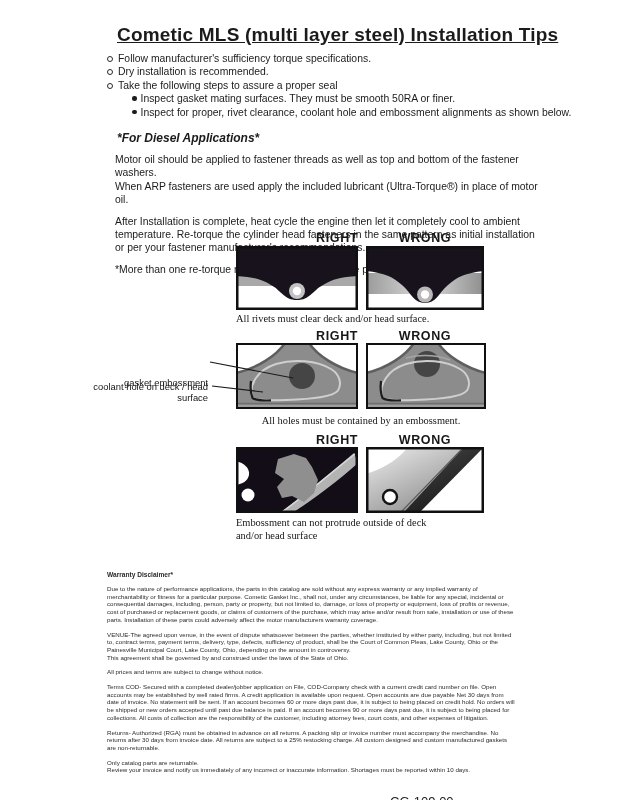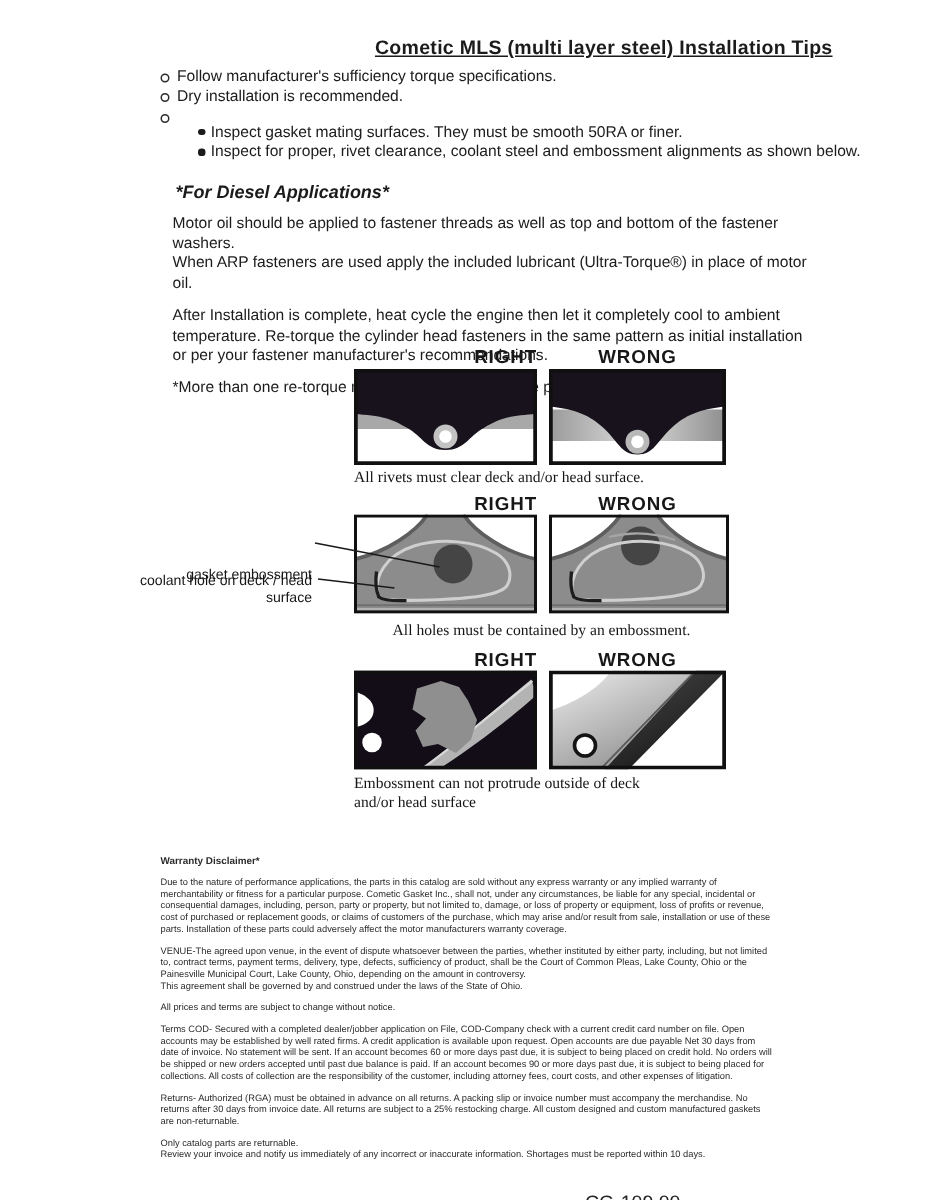--- a/index.html
+++ b/index.html
@@ -4,21 +4,21 @@
 <style>
   html,body { margin:0; padding:0; background:#e8e8e8; }
   .page {
     position:relative; width:618px; height:800px; margin:0 auto;
     background:#ffffff; overflow:hidden;
     font-family:"Liberation Sans", sans-serif; color:#1b1b1b;
   }
   
   .intro { position:absolute; left:95px; top:24px; width:460px; }
   .doc-title {
-    margin-left:22px; font-size:13px; font-weight:bold;
+    margin-left:22px; font-size:19px; font-weight:bold;
     text-decoration:underline; letter-spacing:0.2px; white-space:nowrap;text-align:right;
   }
   .bullets { margin-top:6px; }
   .b-row { display:flex; align-items:flex-start; margin-left:12px; line-height:13.4px; font-size:10.4px; white-space:nowrap; }
   .b-row .dotc {
     width:4px; height:4px; border:1px solid #2a2a2a; border-radius:50%;
     margin:4px 5px 0 0; flex:0 0 auto;
   }
   .sb-row { display:flex; align-items:flex-start; margin-left:37px; line-height:13.4px; font-size:10.4px; white-space:nowrap; }
   .sb-row .dotf {
@@ -63,28 +63,29 @@
       <div class="b-row">
         <span class="dotc"></span>
         <span>Follow manufacturer's sufficiency torque specifications.</span>
       </div>
       <div class="b-row">
         <span class="dotc"></span>
         <span>Dry installation is recommended.</span>
       </div>
       <div class="b-row">
         <span class="dotc"></span>
+        <span>Take the following steps to assure a proper seal</span>
       </div>
       <div class="sb-row">
         <span class="dotf"></span>
         <span>Inspect gasket mating surfaces.  They must be smooth 50RA or finer.</span>
       </div>
       <div class="sb-row">
         <span class="dotf"></span>
-        <span>Inspect for proper, rivet clearance, coolant steel and embossment alignments as shown below.</span>
+        <span>Inspect for proper, rivet clearance, coolant hole and embossment alignments as shown below.</span>
       </div>
     </div>
     <div class="diesel-h">*For Diesel Applications*</div>
     <div class="para">Motor oil should be applied to fastener threads as well as top and bottom of the fastener washers.
 When ARP fasteners are used apply the included lubricant (Ultra-Torque®) in place of motor oil.</div>
     <div class="para">After Installation is complete, heat cycle the engine then let it completely cool to ambient
 temperature. Re-torque the cylinder head fasteners in the same pattern as initial installation
 or per your fastener manufacturer's recommendations.</div>
     <div class="para">*More than one re-torque may be required to achieve proper fastener stretch*</div>
   </div>

